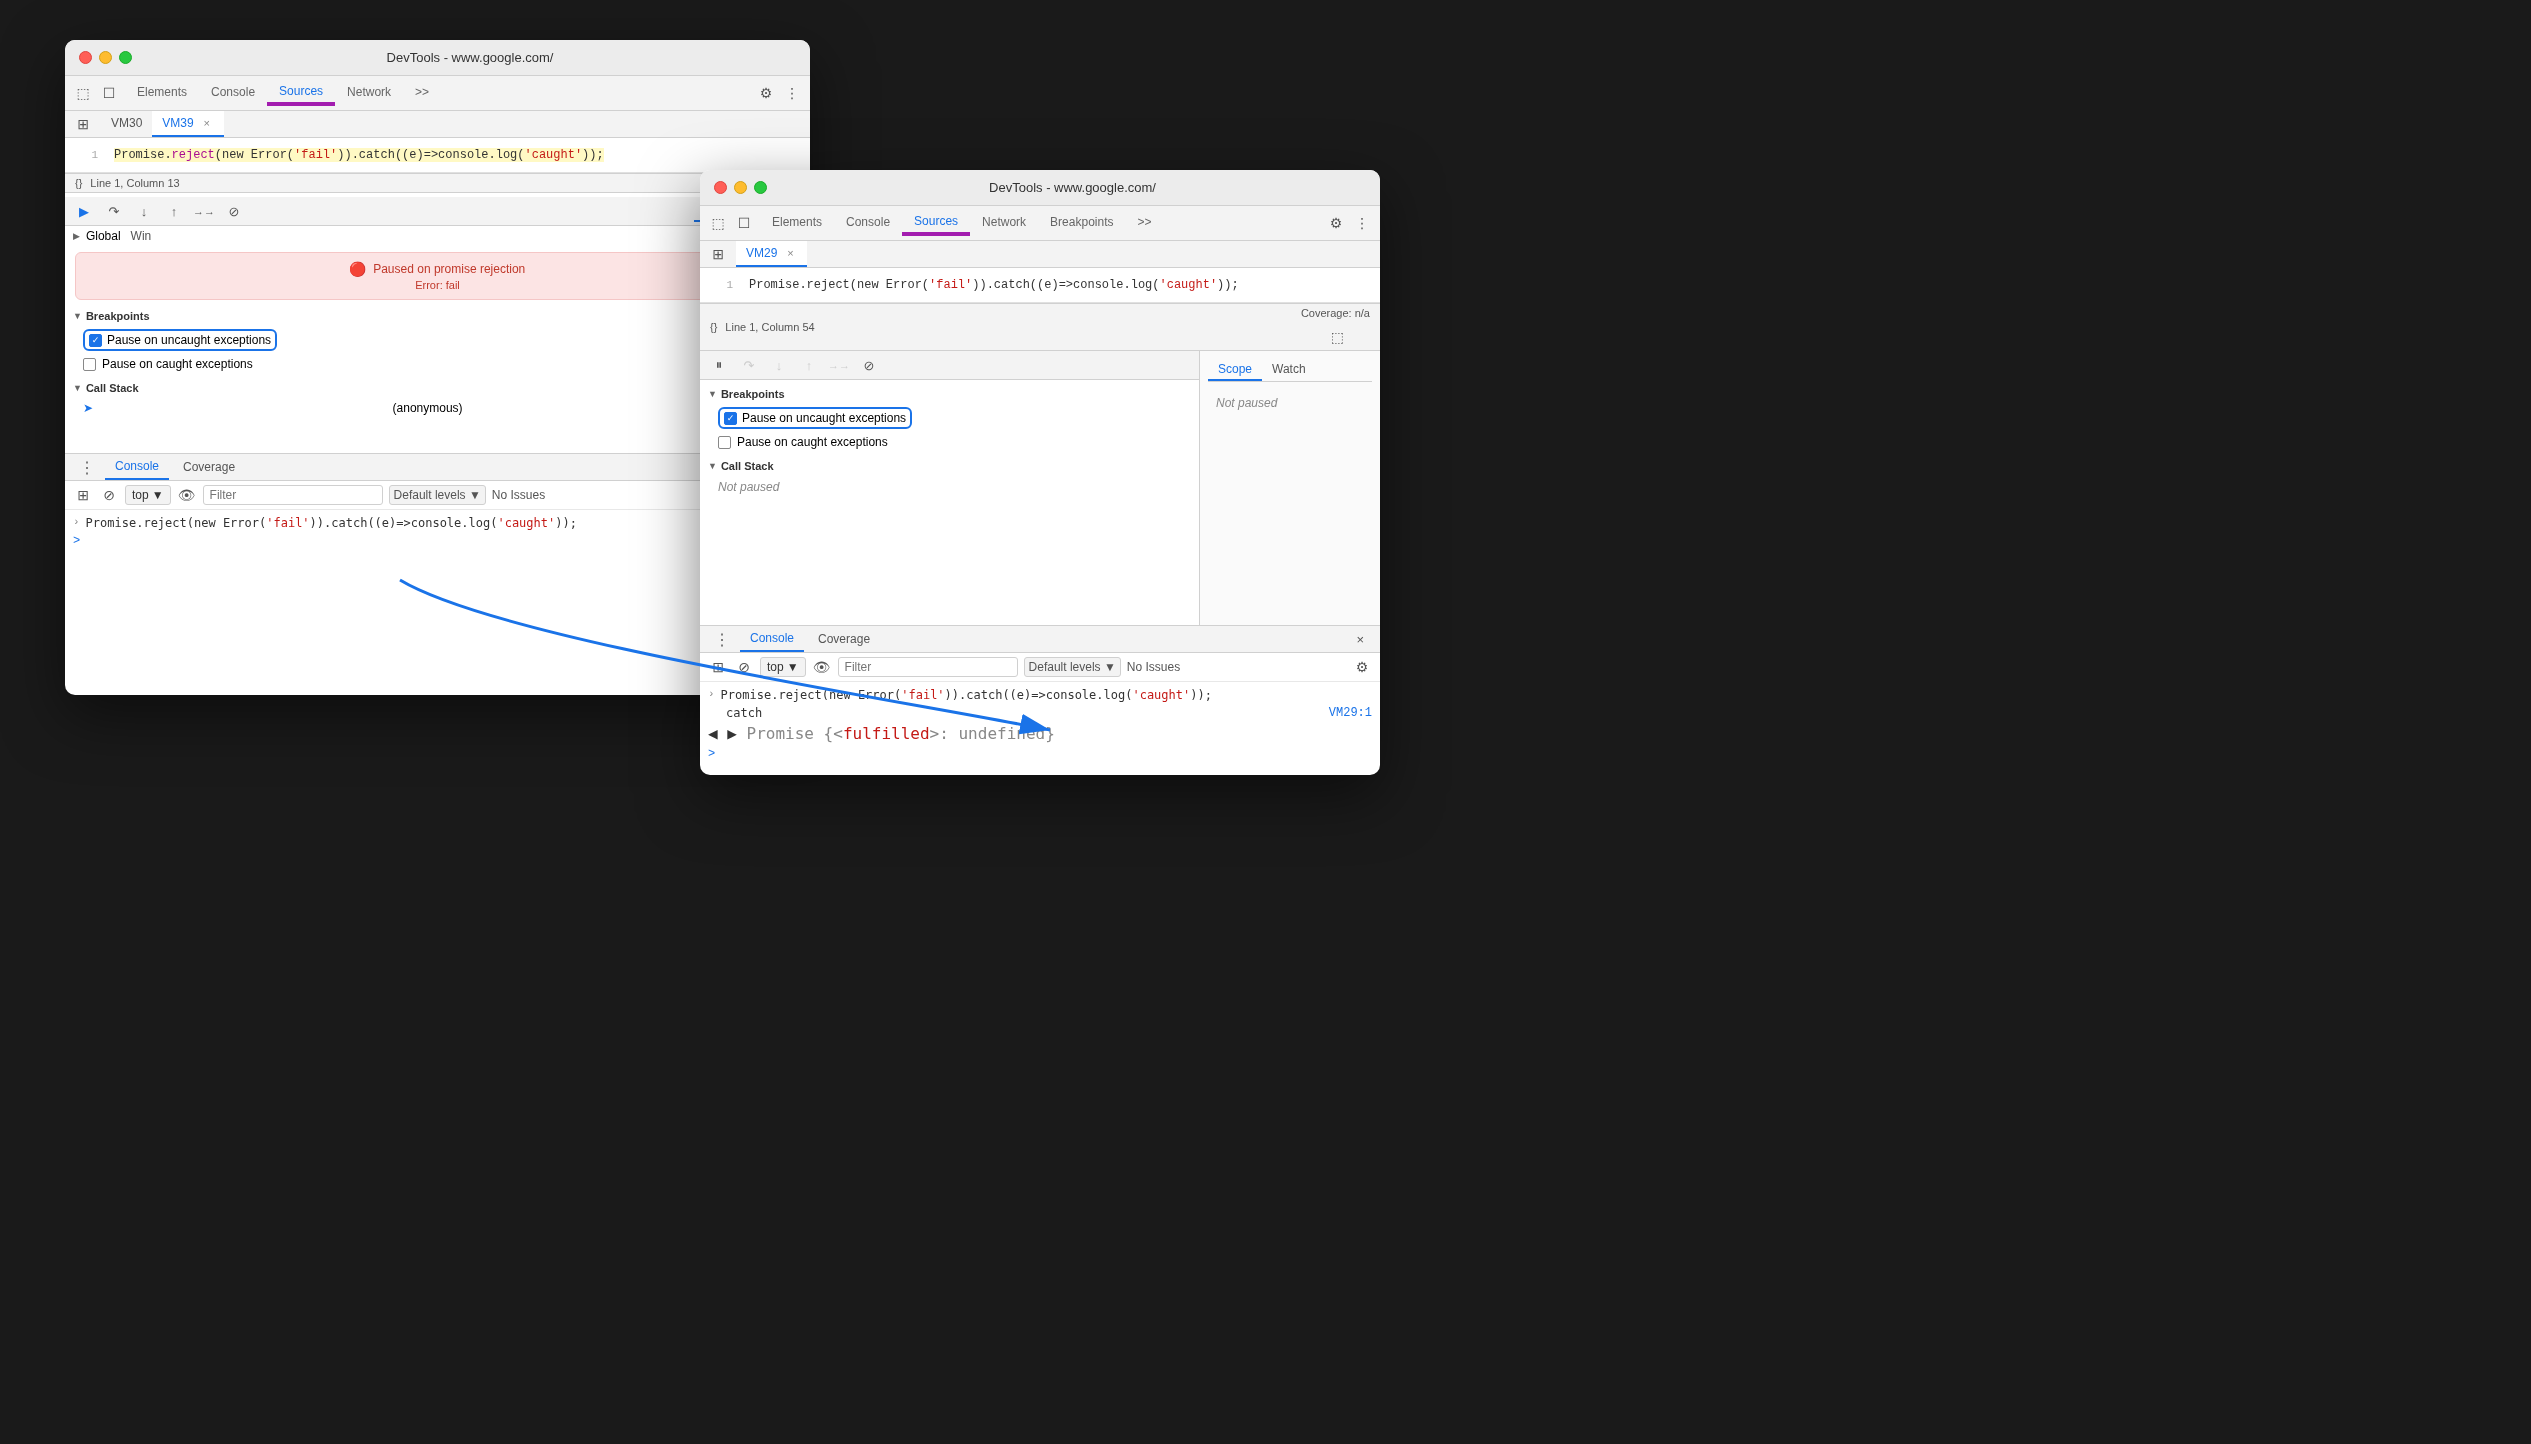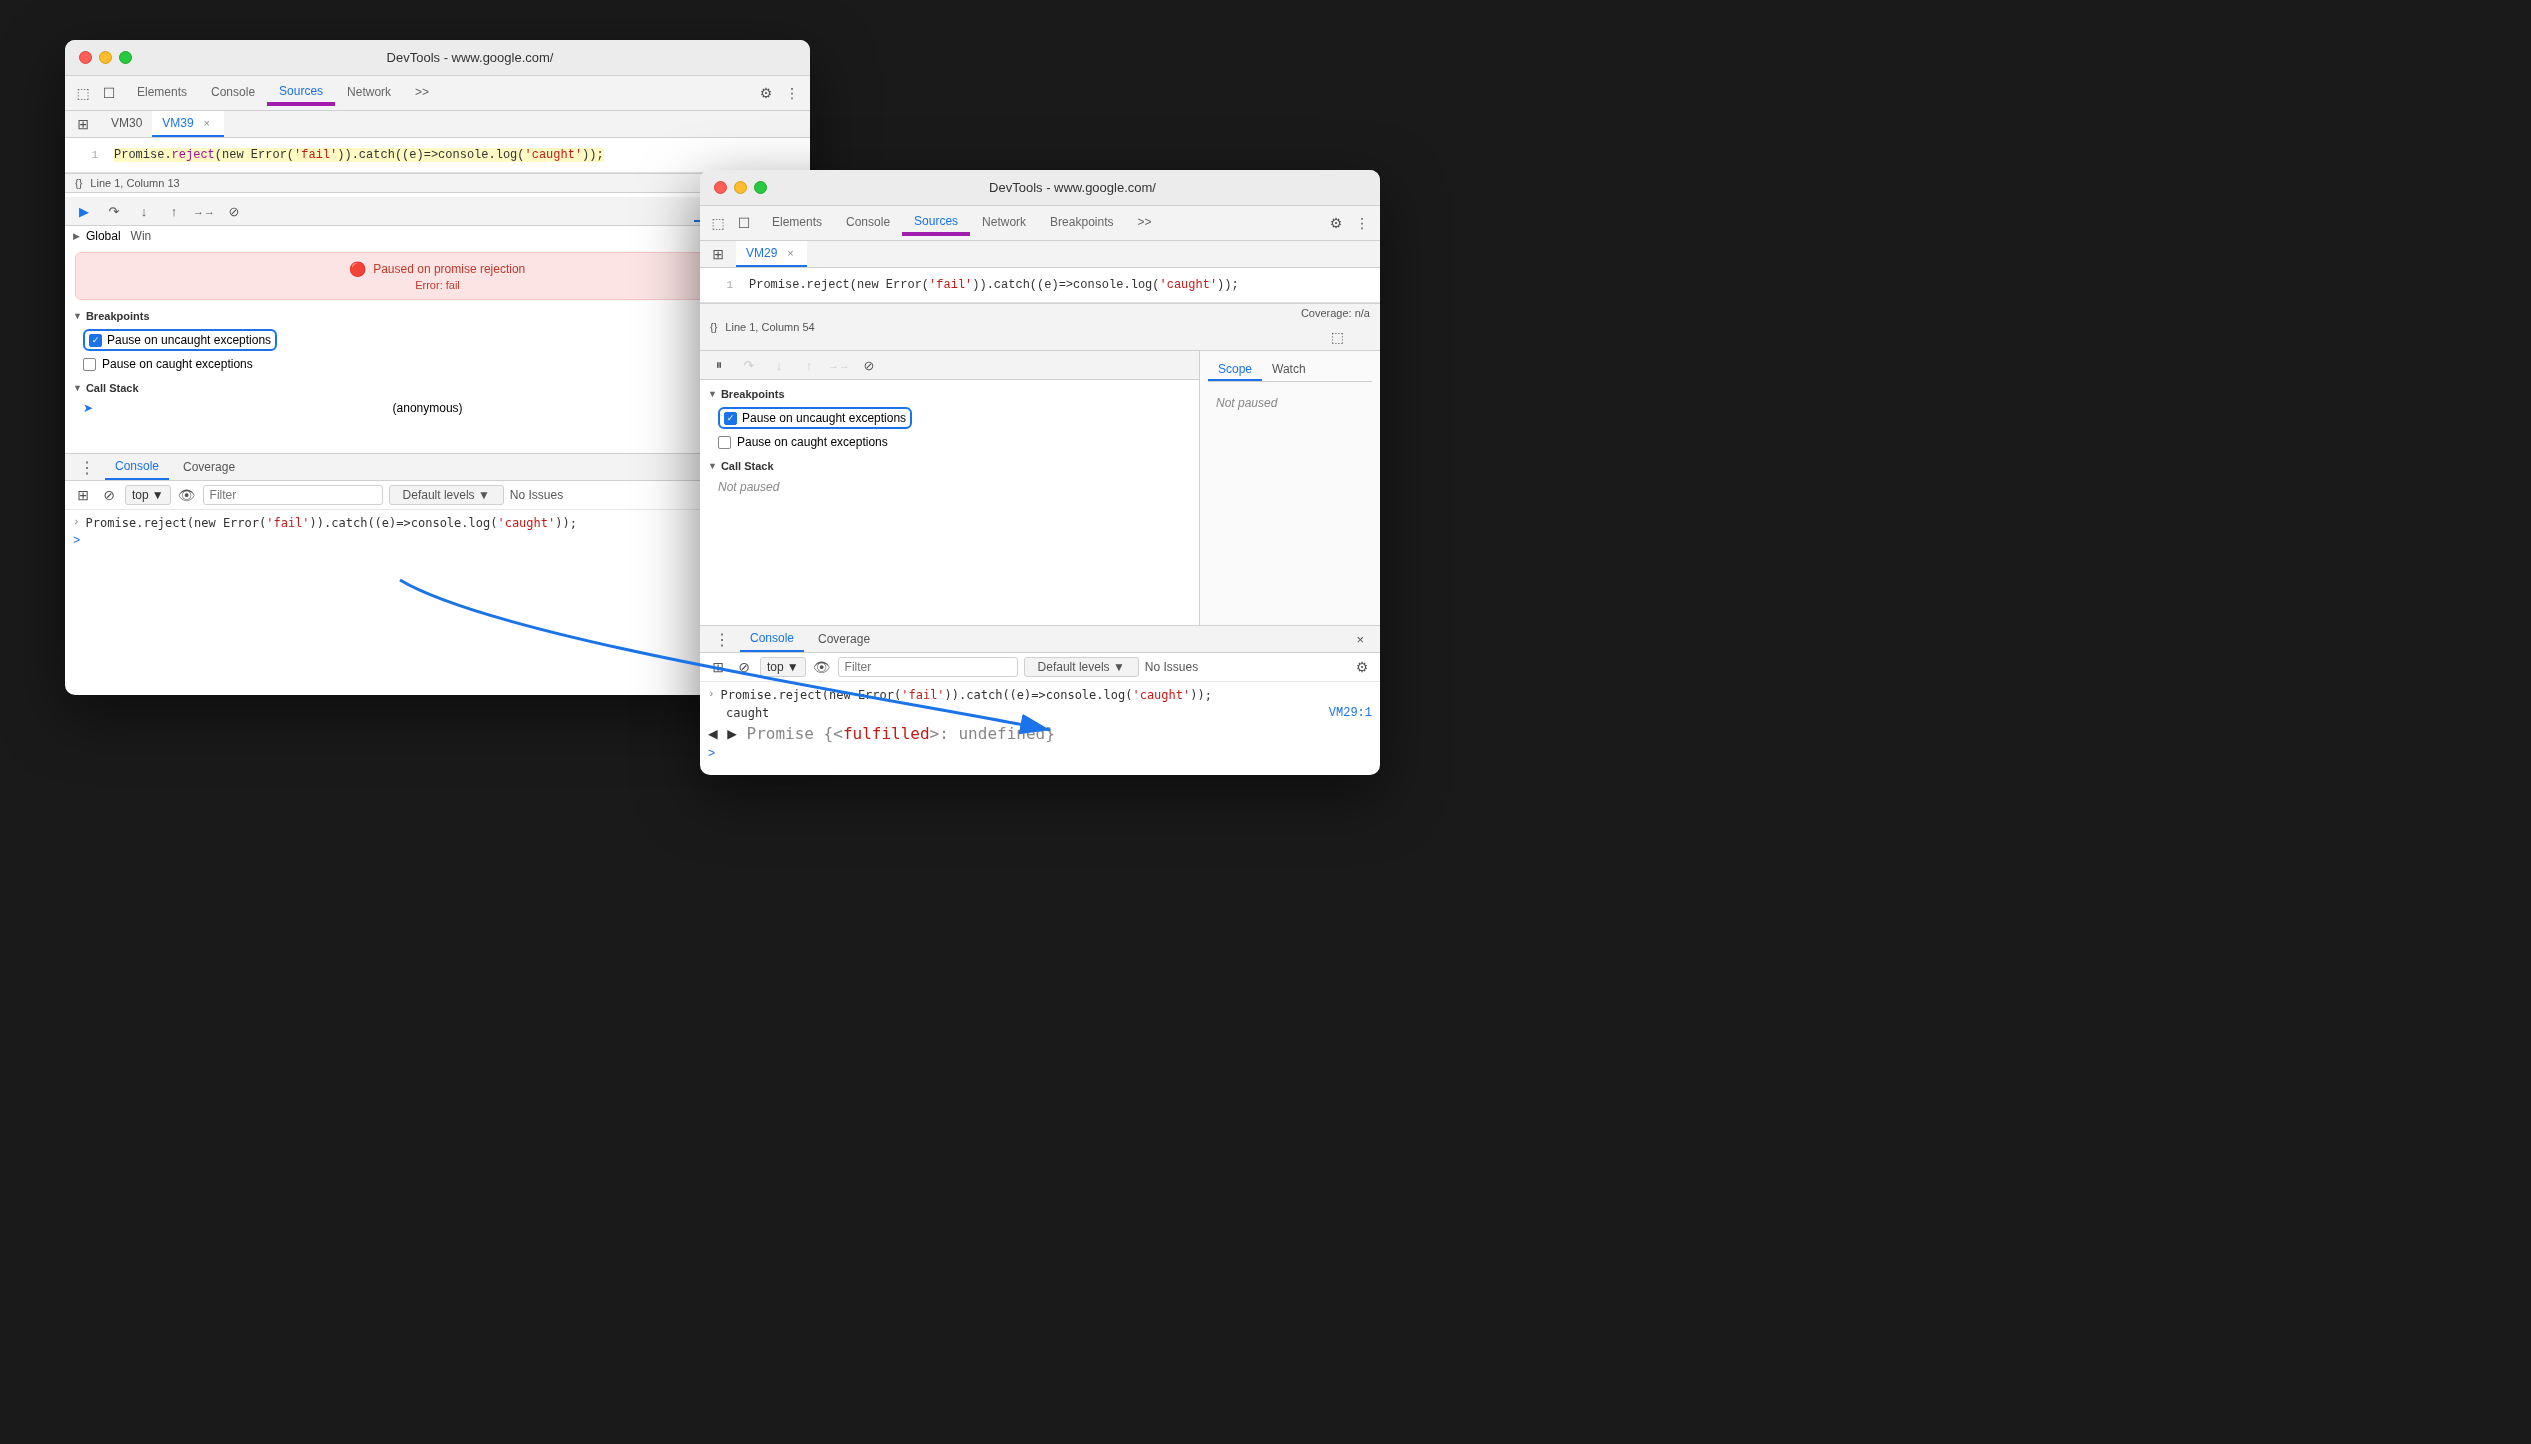--- a/index.html
+++ b/index.html
@@ -388,21 +388,21 @@
       padding: 2px 6px;
       font-size: 12px;
       color: #999;
       outline: none;
     }
 
     .levels-btn {
       font-size: 12px;
       color: #555;
       cursor: pointer;
-      padding: 2px 13px;
+      padding: 2px 4px;
       border: 1px solid #d0d0d0;
       border-radius: 3px;
       background: #f3f3f3;
     }
 
     .no-issues {
       font-size: 12px;
       color: #555;
     }
 
@@ -798,21 +798,21 @@
         <div class="toolbar-icon" style="margin-left:auto">⚙</div>
       </div>
       <div class="console-output">
         <div class="console-line">
           <span class="console-arrow">›</span>
           <span style="font-family:monospace; font-size:12px; color:#333">
             Promise.reject(new Error(<span style="color:#c41a16">'fail'</span>)).catch((e)=&gt;console.log(<span style="color:#c41a16">'caught'</span>));
           </span>
         </div>
         <div class="console-line" style="justify-content:space-between">
-          <span style="font-family:monospace; font-size:12px; color:#333;margin-left:18px;">caught</span>
+          <span style="font-family:monospace; font-size:12px; color:#333;margin-left:18px;">catch</span>
           <a href="#" class="vm-link">VM29:1</a>
         </div>
         <div class="console-line">
           <span style="font-family:monospace; font-size:16px; color:#333">
             ◀ <span style="color:#333">▶</span> <span style="color:#888">Promise {&lt;</span><span style="color:#c41a16">fulfilled</span><span style="color:#888">&gt;: </span><span style="color:#888">undefined}</span>
           </span>
         </div>
         <div class="console-line">
           <span class="console-caret">&gt;</span>
         </div>

